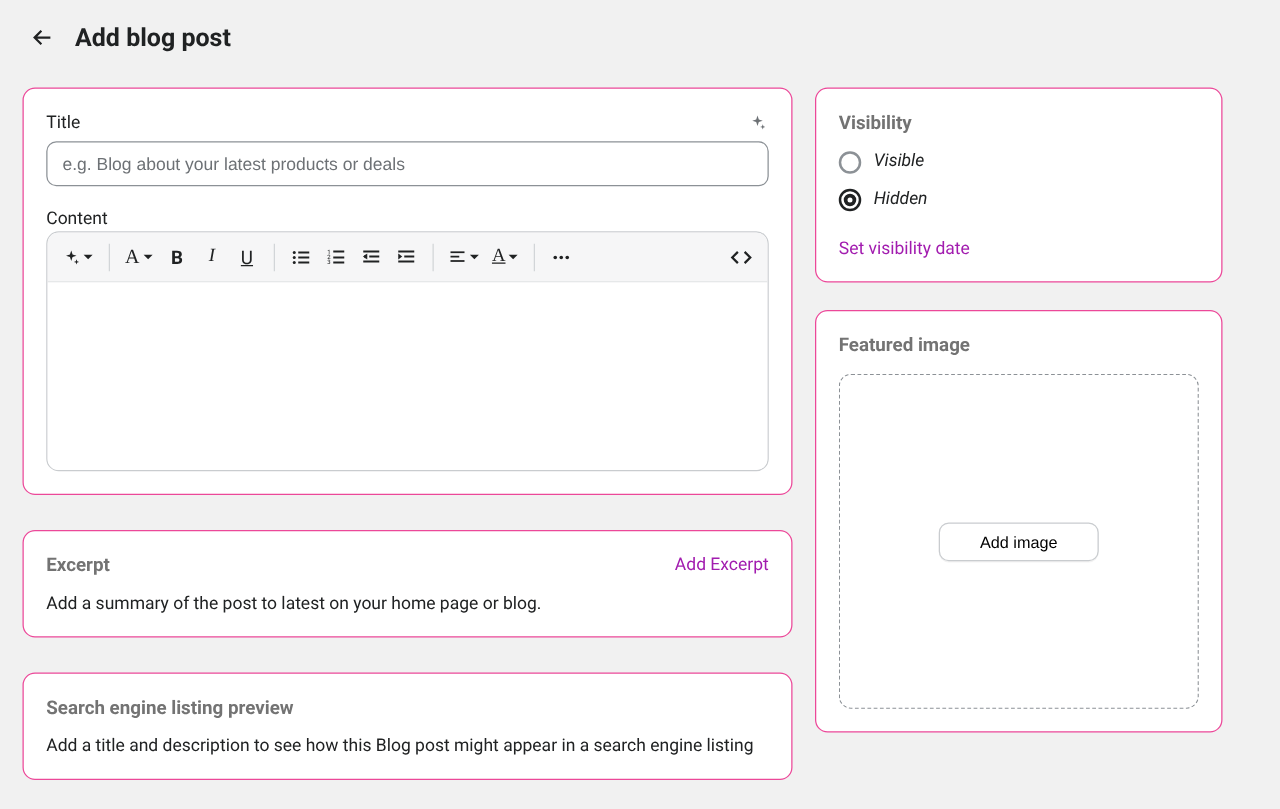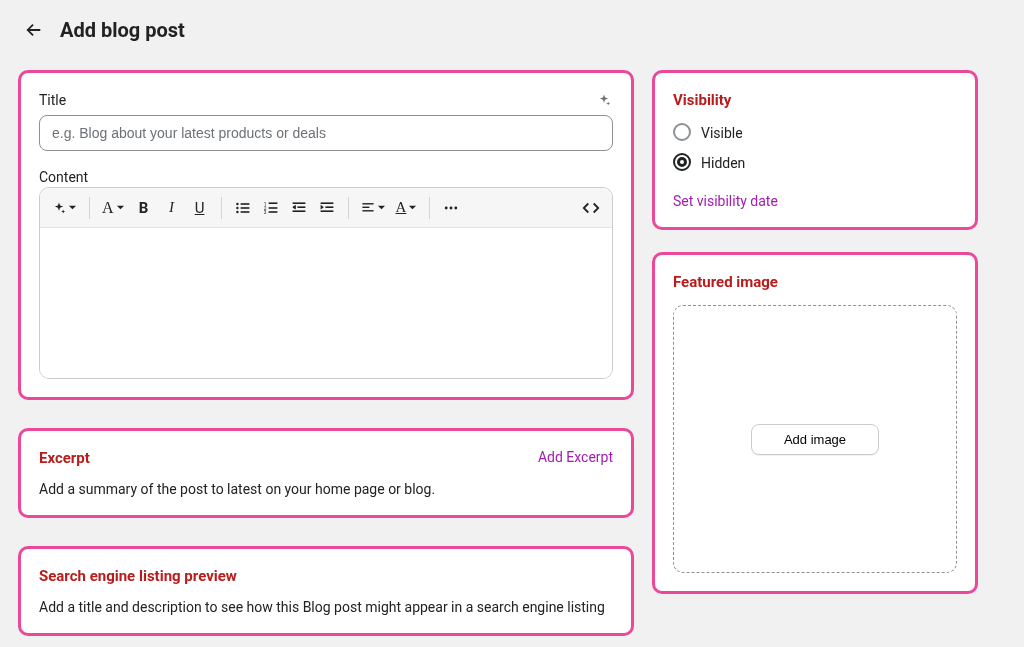--- a/index.html
+++ b/index.html
@@ -36,21 +36,21 @@
     font-weight: 700;
   }
   .layout {
     display: flex;
     gap: 18px;
   }
   .main-col { flex: 1; display: flex; flex-direction: column; gap: 28px; }
   .side-col { width: 326px; display: flex; flex-direction: column; gap: 22px; }
   .card {
     background: #fff;
-    border: 3px solid #ec4899;
+    border: 1px solid #ec4899;
     border-radius: 10px;
     padding: 18px;
   }
   .field-label-row {
     display: flex;
     justify-content: space-between;
     align-items: center;
     margin-bottom: 6px;
   }
   .field-label { font-size: 14px; color: #202223; }
@@ -105,37 +105,38 @@
   .tb-btn svg { display: block; }
   .tb-btn .caret { margin-left: 2px; }
   .tb-spacer { flex: 1; }
   .editor-body {
     height: 150px;
     background: #fff;
   }
   .card-heading {
     font-size: 15px;
     font-weight: 700;
-    color: #b91c1c;
+    color: #737373;
   }
   .excerpt-head {
     display: flex;
     justify-content: space-between;
+    align-items: center;
     margin-bottom: 14px;
   }
   .link-btn {
     color: #a21caf;
     text-decoration: none;
     cursor: pointer;
     font-size: 14px;
   }
   .muted { color: #202223; font-size: 14px; }
   .seo-card .card-heading { margin-bottom: 14px; }
   .radio-group { margin-top: 14px; display: flex; flex-direction: column; gap: 12px; }
-  .radio-item { display: flex; align-items: flex-end; gap: 10px; cursor: pointer; }
+  .radio-item { display: flex; align-items: flex-start; gap: 10px; cursor: pointer; font-style: italic; }
   .radio-outer {
     width: 18px; height: 18px; border-radius: 50%;
     border: 2px solid #8c9196; position: relative; flex-shrink:0;
   }
   .radio-outer.selected { border-color: #202223; border-width: 2px; }
   .radio-outer.selected::after {
     content: "";
     position: absolute;
     top: 2px; left: 2px; right: 2px; bottom: 2px;
     border: 3px solid #202223;

